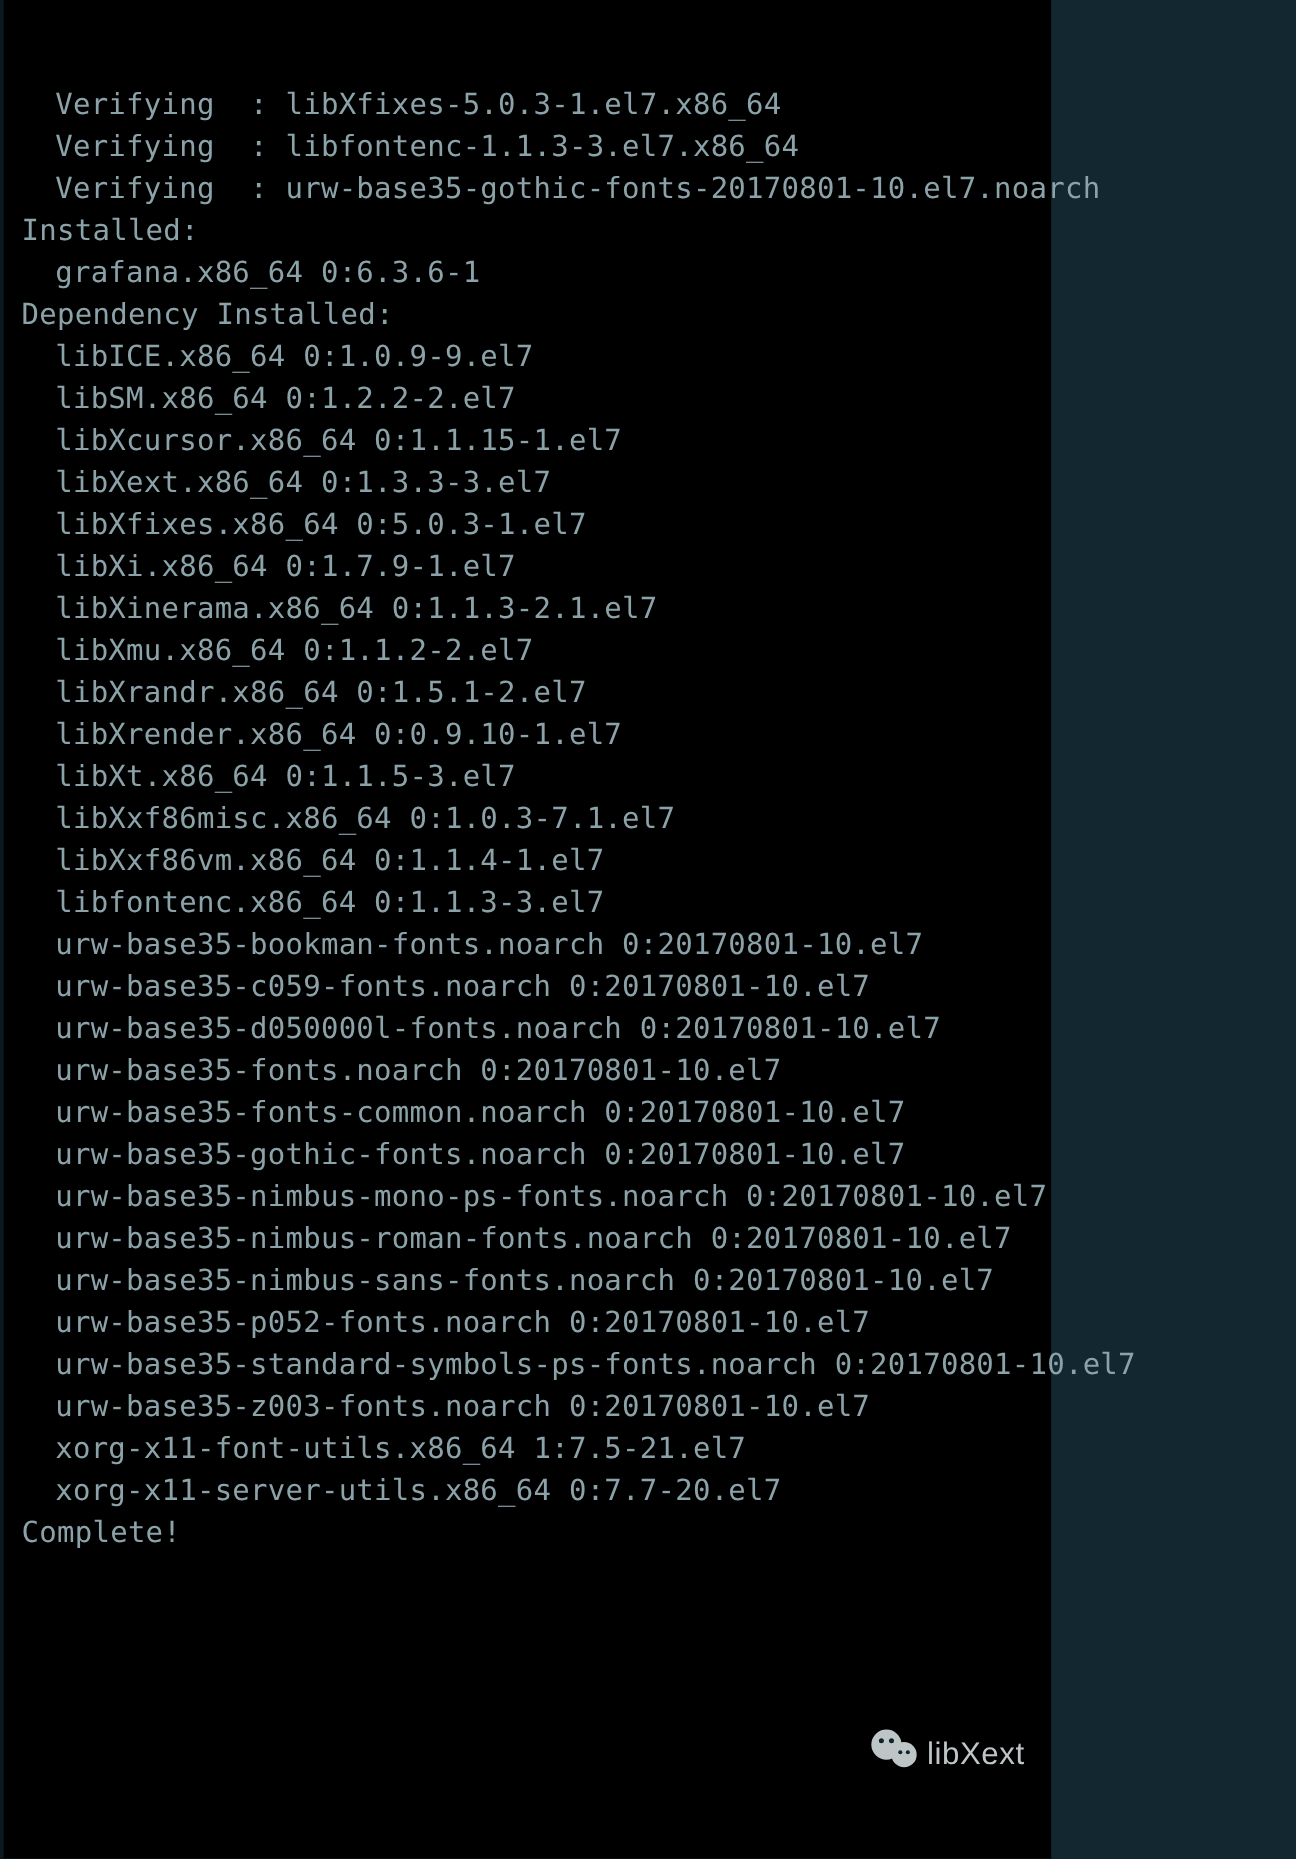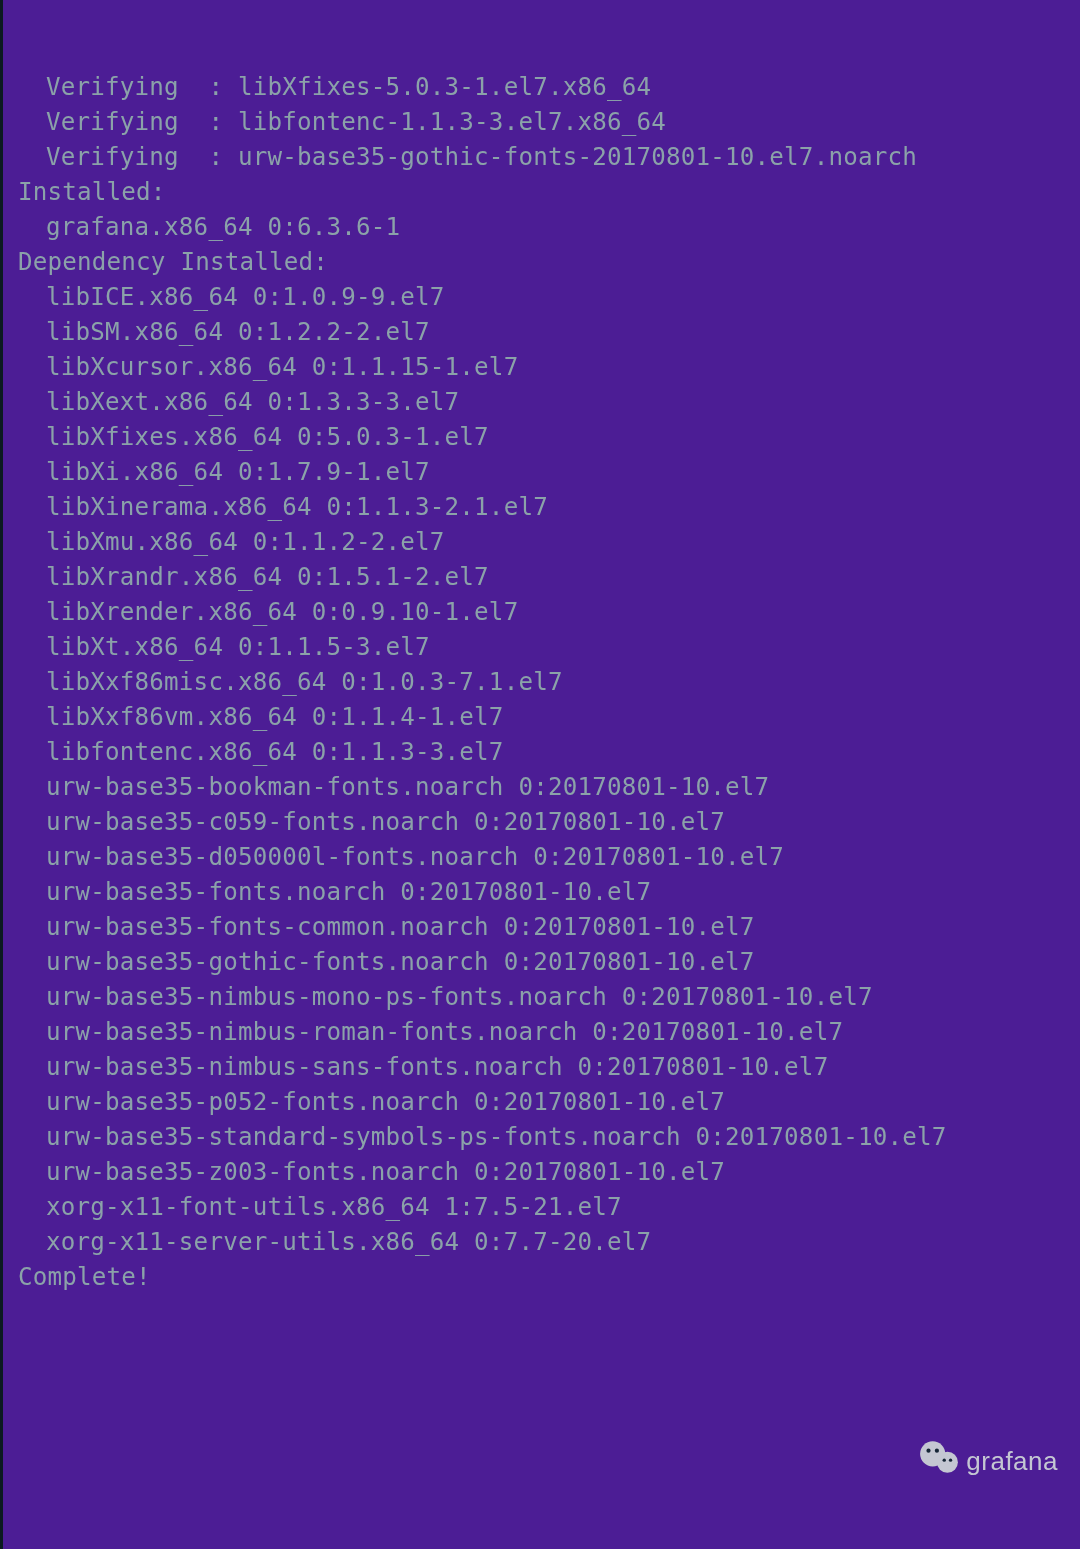--- a/index.html
+++ b/index.html
@@ -5,23 +5,23 @@
   html, body {
     margin: 0;
     padding: 0;
     width: 1080px;
     height: 1549px;
     background: #12272f;
     overflow: hidden;
   }
   .terminal {
     box-sizing: border-box;
-    width: 1080px;
+    width: 876px;
     height: 1549px;
-    background: #4c1d95;
+    background: #000000;
     color: #8ba2a9;
     font-family: "SFMono-Regular", "Menlo", "Consolas", "DejaVu Sans Mono", monospace;
     font-size: 24.2px;
     line-height: 35px;
     letter-spacing: 0.2px;
     white-space: pre;
     padding: 0 0 18px 15px;
     border-left: 3px solid #0b1a20;
     position: relative;
   }
@@ -52,15 +52,15 @@
     <span>
       <svg viewBox="0 0 40 34">
         <circle cx="14" cy="14" r="12"></circle>
         <circle cx="28" cy="22" r="10"></circle>
         <circle cx="10" cy="11" r="2" fill="#12272f"></circle>
         <circle cx="18" cy="11" r="2" fill="#12272f"></circle>
         <circle cx="25" cy="20" r="1.6" fill="#12272f"></circle>
         <circle cx="31" cy="20" r="1.6" fill="#12272f"></circle>
       </svg>
     </span>
-    <span>grafana</span>
+    <span>libXext</span>
   </div>
 </div>
 
 </body></html>

